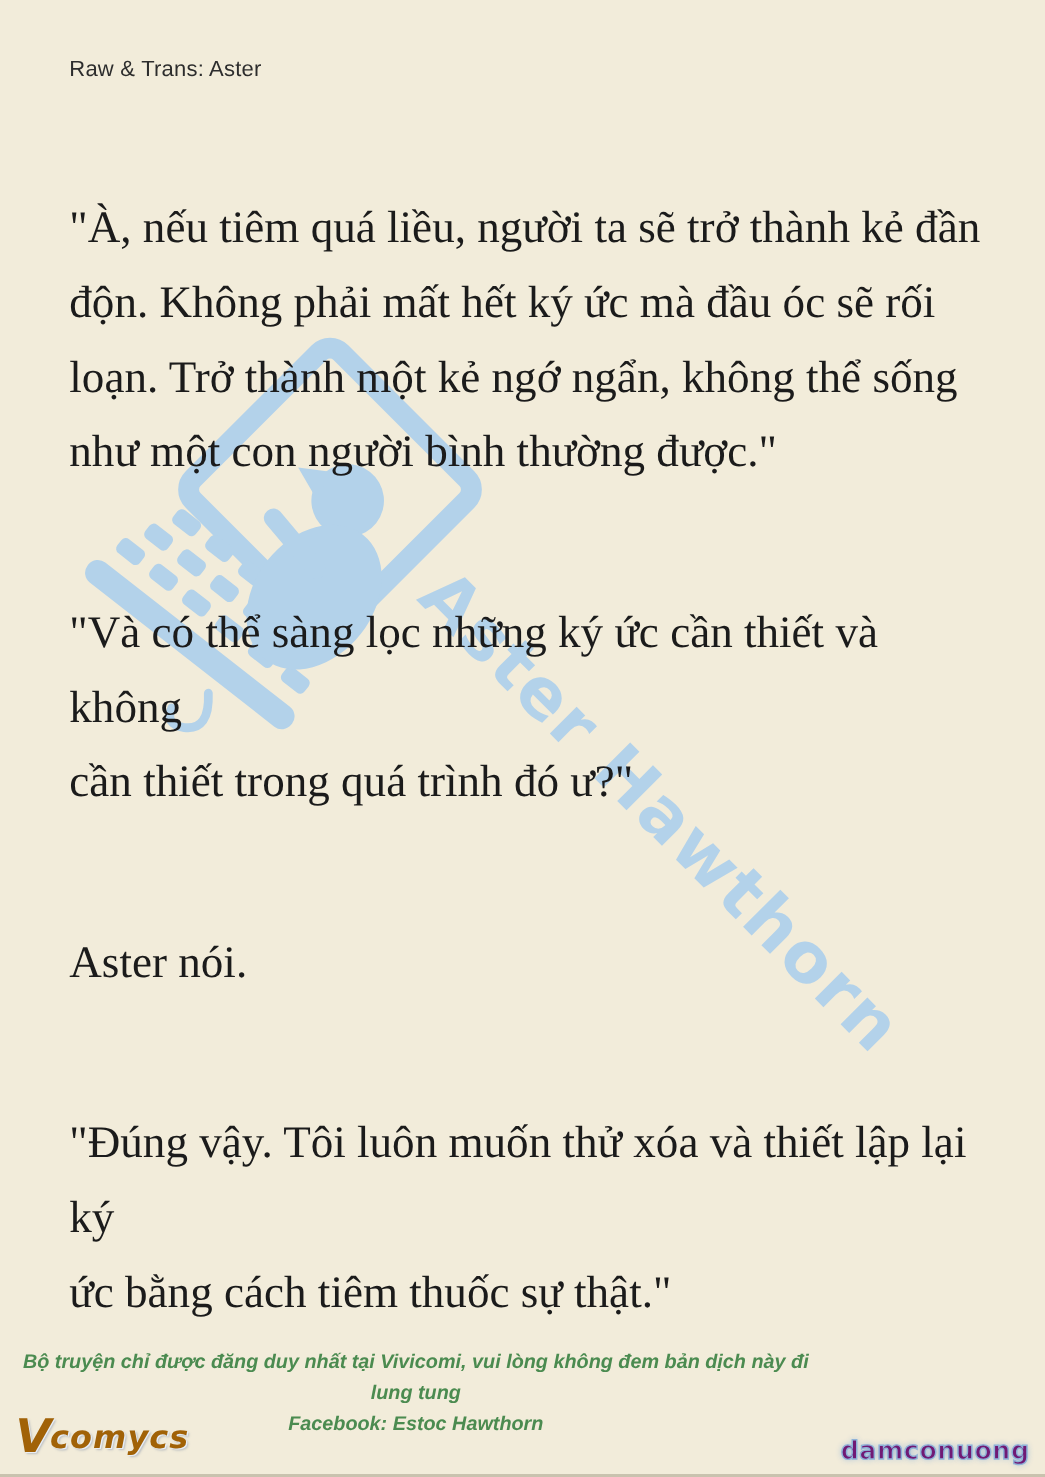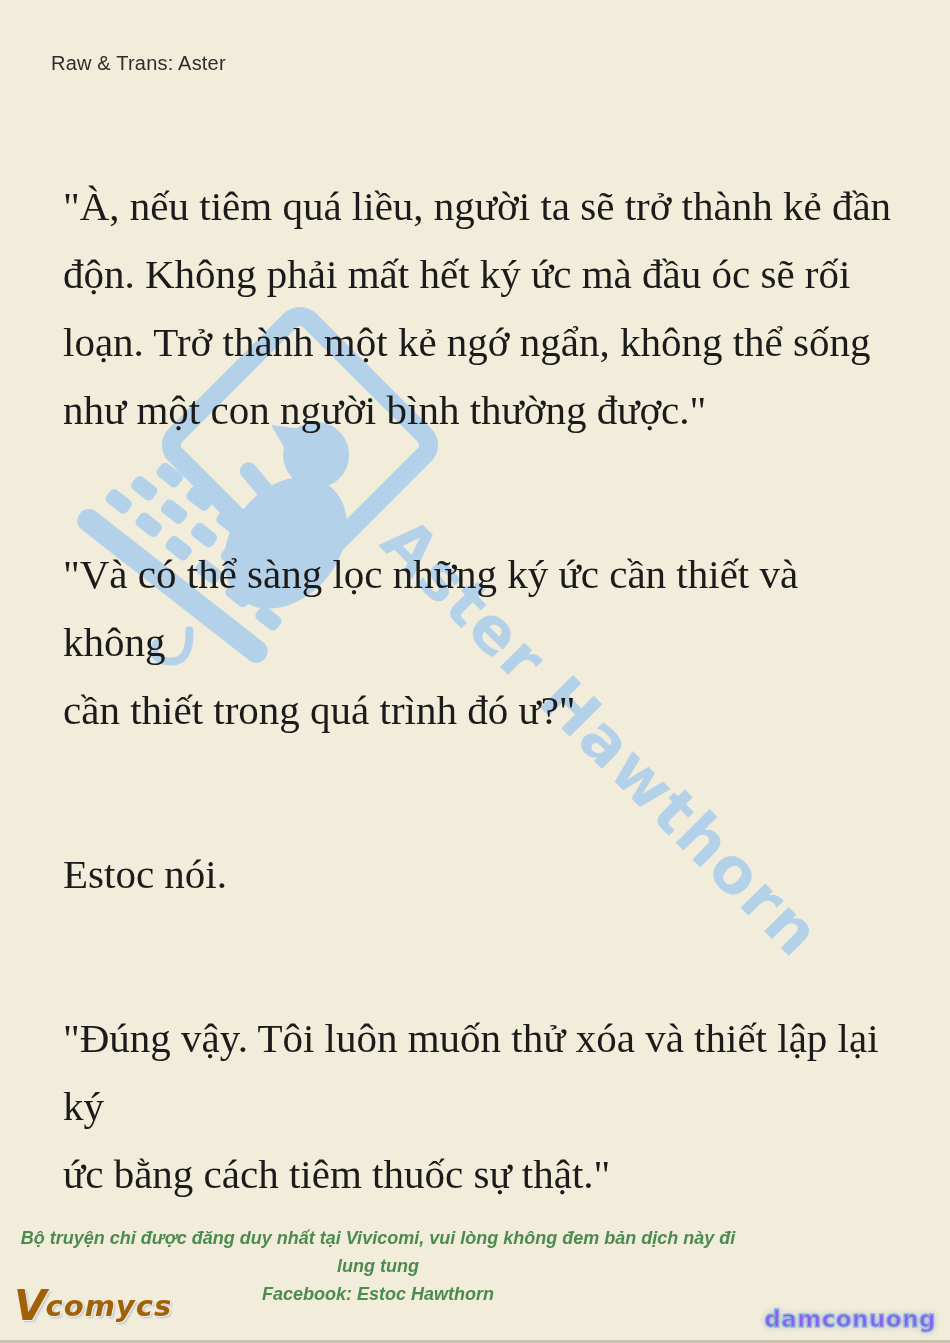--- a/index.html
+++ b/index.html
@@ -6,21 +6,21 @@
   .page{
     position:relative;
     width:950px;height:1343px;
     background:#f2ecda;
     overflow:hidden;
     font-family:"Liberation Serif", serif;
     border-bottom:3px solid #c9c2ae;
     box-sizing:border-box;
   }
   .credit-header{
-    position:absolute;left:51px;top:52px;
+    position:absolute;left:63px;top:52px;
     font-family:"Liberation Sans", sans-serif;
     font-size:20px;color:#2d2d2d;letter-spacing:0.2px;
   }
   .watermark{
     position:absolute;left:0;top:0;width:950px;height:1343px;
     pointer-events:none;
   }
   .content{
     position:absolute;left:63px;top:172px;width:845px;
   }
@@ -47,21 +47,21 @@
     color:#a16207;
     text-shadow:1px 1px 0 #e8eef7, 2px 2px 2px rgba(90,110,150,.35);
   }
   .vcomycs-logo .big-v{
     font-size:42px;vertical-align:-4px;margin-right:-2px;
   }
   .corner-tag{
     position:absolute;right:14px;bottom:8px;
     font-family:"DejaVu Sans", sans-serif;
     font-weight:bold;font-size:23px;letter-spacing:0.5px;
-    color:#8b5cf6;
+    color:#701a75;
     -webkit-text-stroke:1.3px #8fb2d8;
     text-shadow:0 0 6px rgba(143,178,216,.9);
   }
 </style>
 </head>
 <body>
 
 <div class="page">
 
   <svg class="watermark" viewBox="0 0 950 1343" xmlns="http://www.w3.org/2000/svg" aria-hidden="true">
@@ -104,21 +104,21 @@
 
   <div class="credit-header">Raw &amp; Trans: Aster</div>
 
   <div class="content">
     <p>"À, nếu tiêm quá liều, người ta sẽ trở thành kẻ đần
 độn. Không phải mất hết ký ức mà đầu óc sẽ rối
 loạn. Trở thành một kẻ ngớ ngẩn, không thể sống
 như một con người bình thường được."</p>
     <p>"Và có thể sàng lọc những ký ức cần thiết và không
 cần thiết trong quá trình đó ư?"</p>
-    <p>Estoc nói.</p>
+    <p>Aster nói.</p>
     <p>"Đúng vậy. Tôi luôn muốn thử xóa và thiết lập lại ký
 ức bằng cách tiêm thuốc sự thật."</p>
   </div>
 
   <div class="footer-note">
     <div>Bộ truyện chỉ được đăng duy nhất tại Vivicomi, vui lòng không đem bản dịch này đi lung tung</div>
     <div>Facebook: Estoc Hawthorn</div>
   </div>
 
   <div class="vcomycs-logo">

